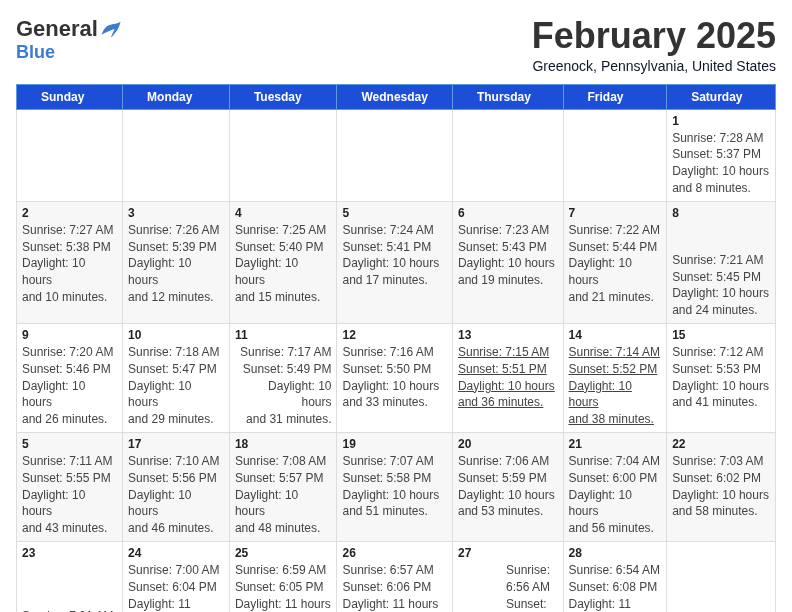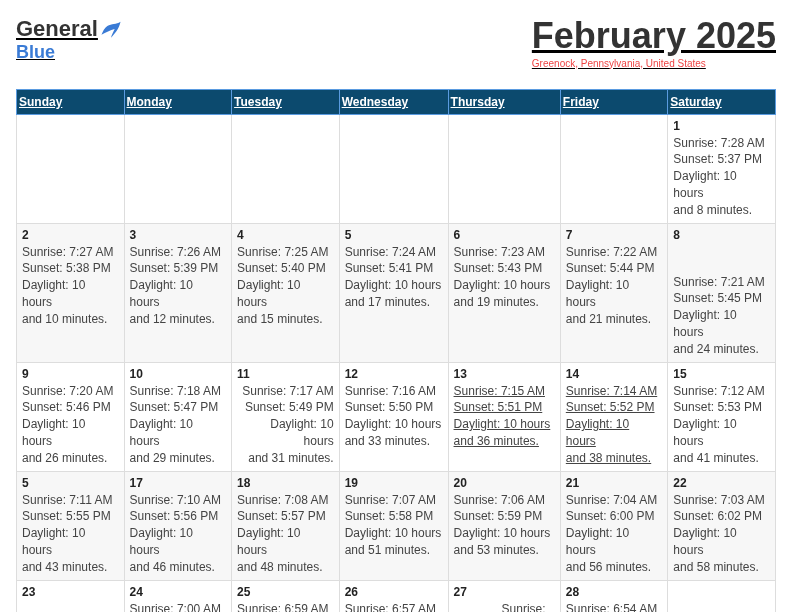--- a/index.html
+++ b/index.html
@@ -13,22 +13,21 @@
     .page {
       width: 792px;
       min-height: 612px;
       background: #fff;
       padding: 16px 16px 10px 16px;
     }
     .header {
       display: flex;
       justify-content: space-between;
       align-items: flex-start;
-      margin-bottom: 20px;
-      text-decoration: underline;
+      margin-bottom: 10px;
     }
     .logo {
       display: flex;
       flex-direction: column;
       align-items: flex-start;
     }
     .logo-text {
       display: flex;
       align-items: center;
       font-size: 22px;
@@ -36,47 +35,46 @@
       color: #333;
     }
     .logo-general { color: #333; }
     .logo-blue { color: #3a7bd5; }
     .logo-bird {
       width: 22px;
       height: 18px;
       margin-left: 2px;
     }
     .title-block {
-      text-align: left;
+      text-align: right;
     }
     .month-title {
       font-size: 36px;
       font-weight: bold;
       color: #333;
       line-height: 1.1;
     }
     .location {
-      font-size: 10px;
-      color: #ef4444;
+      font-size: 14px;
+      color: #0f172a;
       margin-top: 2px;
     }
     .calendar {
       width: 100%;
       border-collapse: collapse;
       border: 1px solid #ccc;
     }
     .calendar th {
-      background-color: #0c4a6e;
+      background-color: #1d4ed8;
       color: #fff;
       font-size: 12px;
       font-weight: bold;
-      padding: 5px 2px;
+      padding: 5px 24px;
       text-align: left;
       border: 1px solid #5a9be0;
-      text-decoration: underline;
     }
     .calendar td {
       vertical-align: top;
       width: 113px;
       height: 82px;
       padding: 4px 5px;
       border: 1px solid #ddd;
       font-size: 9.5px;
       color: #333;
       background: #fff;

